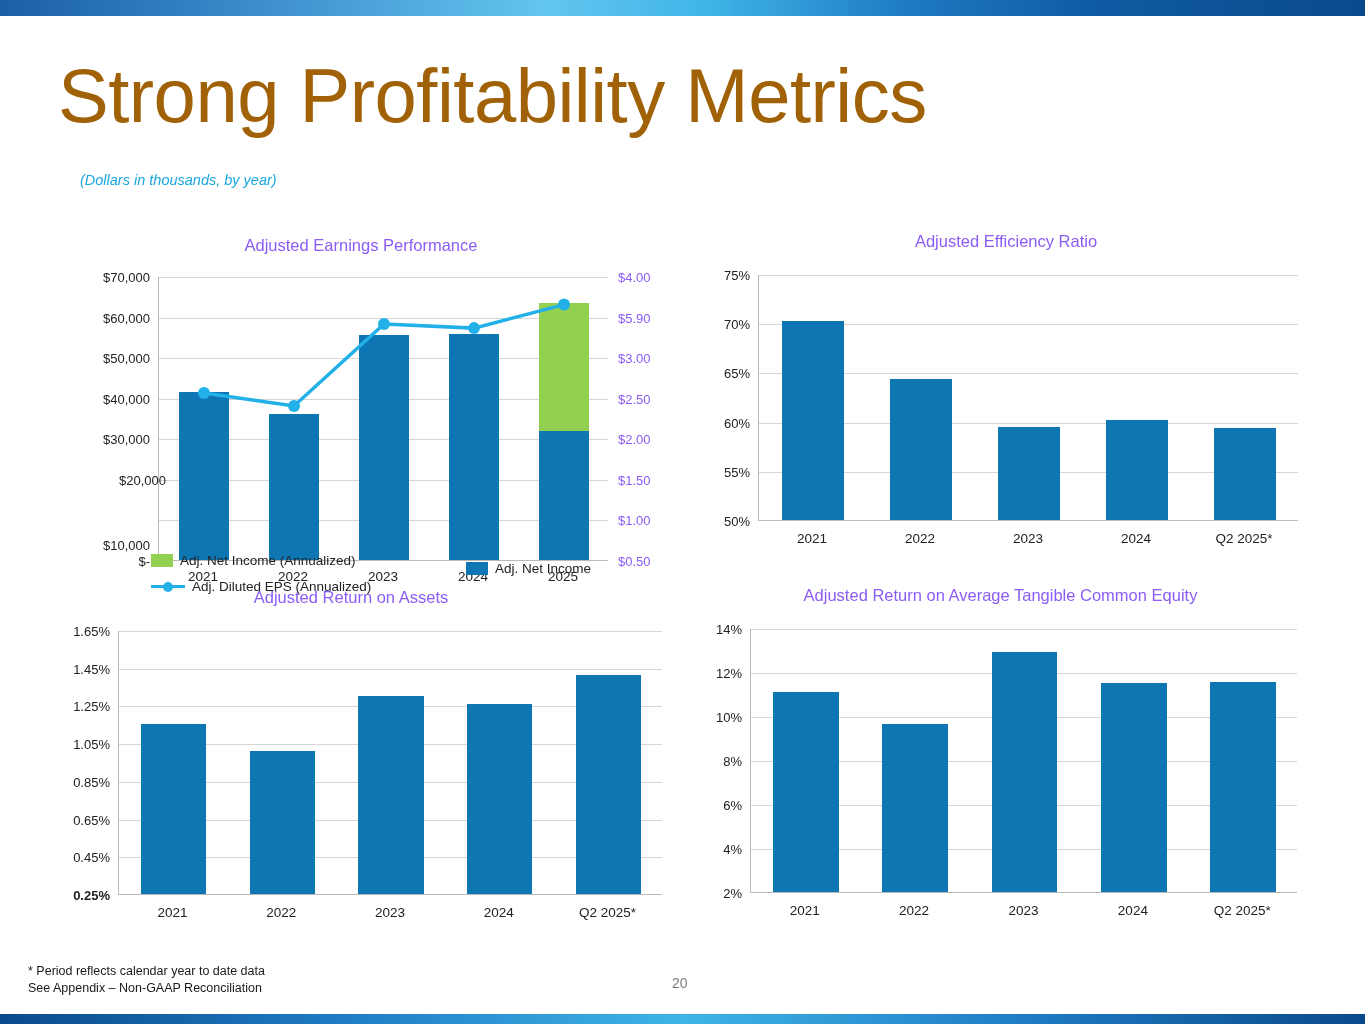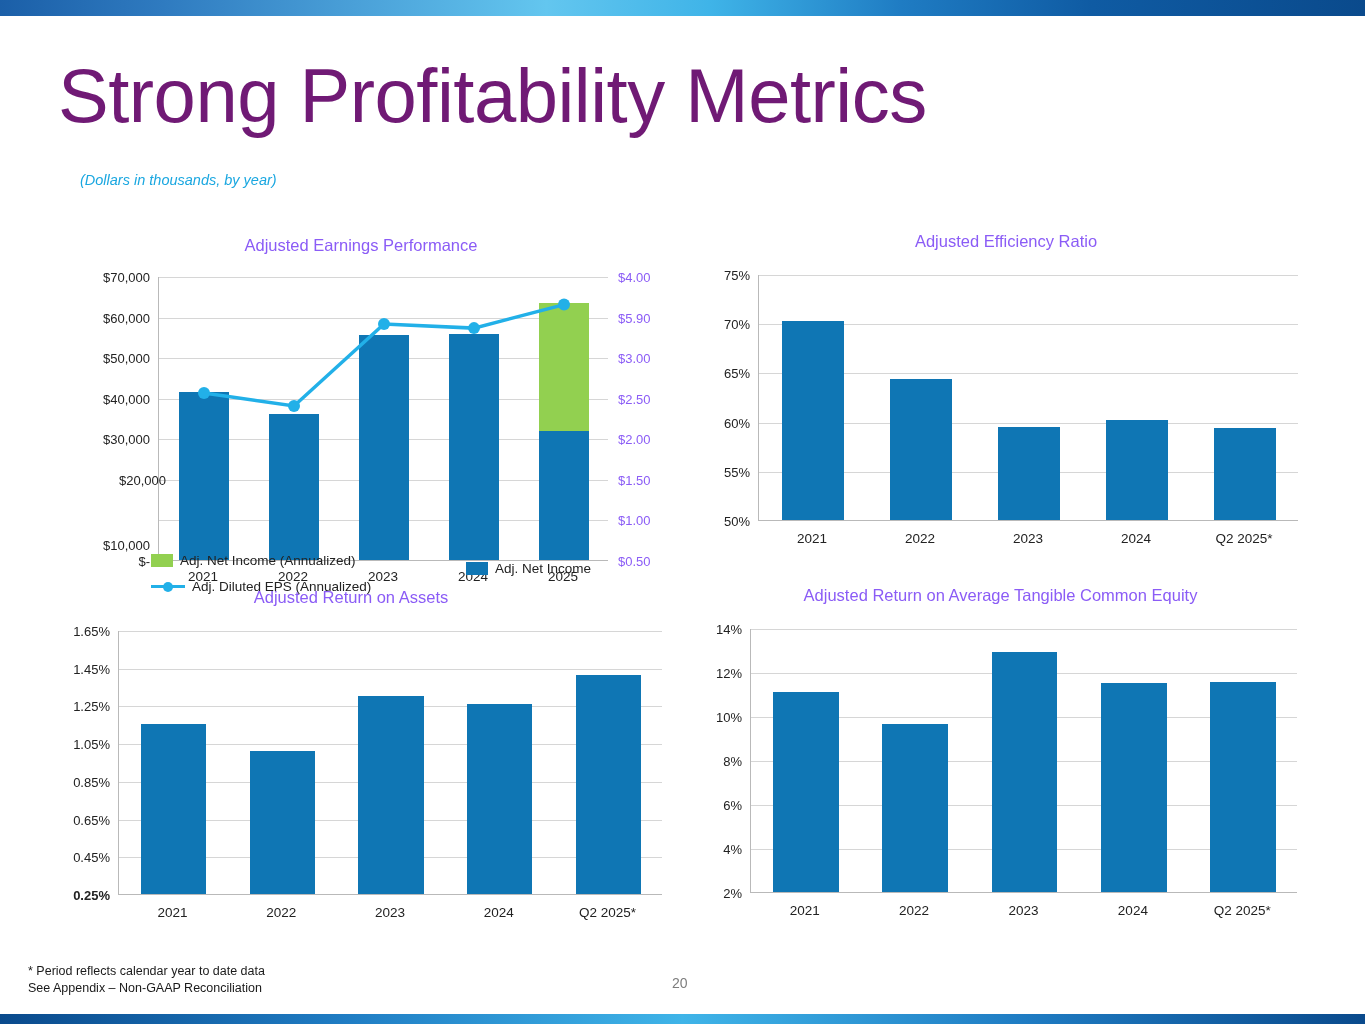--- a/index.html
+++ b/index.html
@@ -26,21 +26,21 @@
     bottom: 0; left: 0;
     width: 1365px;
     height: 10px;
     background: linear-gradient(90deg, #0a4a8c 0%, #1f7cc3 25%, #3fb4e8 50%, #1f7cc3 75%, #0a4a8c 100%);
   }
   .slide-title {
     position: absolute;
     left: 58px;
     top: 58px;
     font-size: 76px;
-    color: #701a75;
+    color: #a16207;
     letter-spacing: -0.5px;
     font-weight: 400;
     line-height: 1;
     white-space: nowrap;
   }
   .subtitle {
     position: absolute;
     left: 80px;
     top: 172px;
     font-size: 14.5px;

